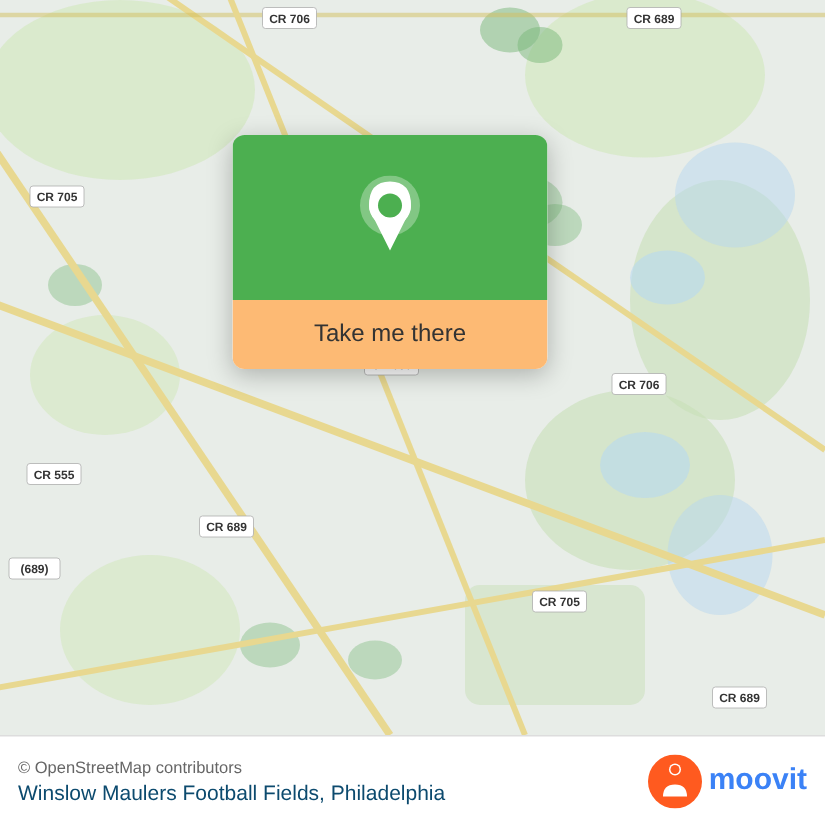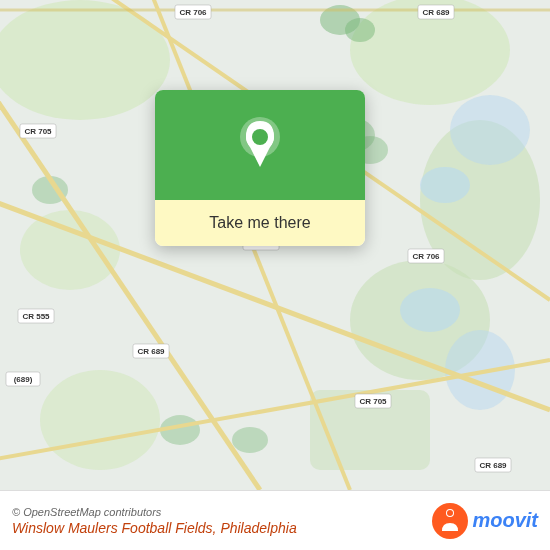--- a/index.html
+++ b/index.html
@@ -50,40 +50,39 @@
       background: #4caf50;
       display: flex;
       align-items: center;
       justify-content: center;
       position: relative;
     }
 
     #popup-button {
       width: 100%;
       padding: 14px 0;
-      background: #fef9c3;
+      background: #fdba74;
       border: none;
       font-size: 16px;
       font-weight: 500;
       color: #333;
       cursor: pointer;
       text-align: center;
     }
 
     
     #bottom-bar {
       width: 550px;
       height: 60px;
       background: white;
       border-top: 1px solid #ddd;
       display: flex;
       align-items: center;
       padding: 0 12px;
       gap: 10px;
-      font-style: italic;
     }
 
     #attribution {
       font-size: 11px;
       color: #666;
     }
 
     #place-name {
       font-size: 15px;
       font-weight: 500;
@@ -188,21 +187,21 @@
         <circle cx="22" cy="20" r="8" fill="#4caf50"></circle>
       </svg>
     </div>
     <button id="popup-button">Take me there</button>
   </div>
 </div>
 
 <div id="bottom-bar">
   <div style="display:flex; flex-direction:column; gap:2px; flex:1;">
     <span id="attribution" style="font-size:11px; color:#666;">© OpenStreetMap contributors</span>
-    <span id="place-name" style="font-size:14px; font-weight:500; color:#c2410c;">Winslow Maulers Football Fields, Philadelphia</span>
+    <span id="place-name" style="font-size:14px; font-weight:500; color:#0c4a6e;">Winslow Maulers Football Fields, Philadelphia</span>
   </div>
   <div id="moovit-logo">
 
     <svg width="36" height="36" viewBox="0 0 36 36">
       <circle cx="18" cy="18" r="18" fill="#ff5a1f"></circle>
 
       <circle cx="18" cy="10" r="4" fill="white"></circle>
       <path d="M10 28 Q10 20 18 20 Q26 20 26 28" fill="white"></path>
       <circle cx="18" cy="10" r="3" fill="#ff5a1f"></circle>
     </svg>

